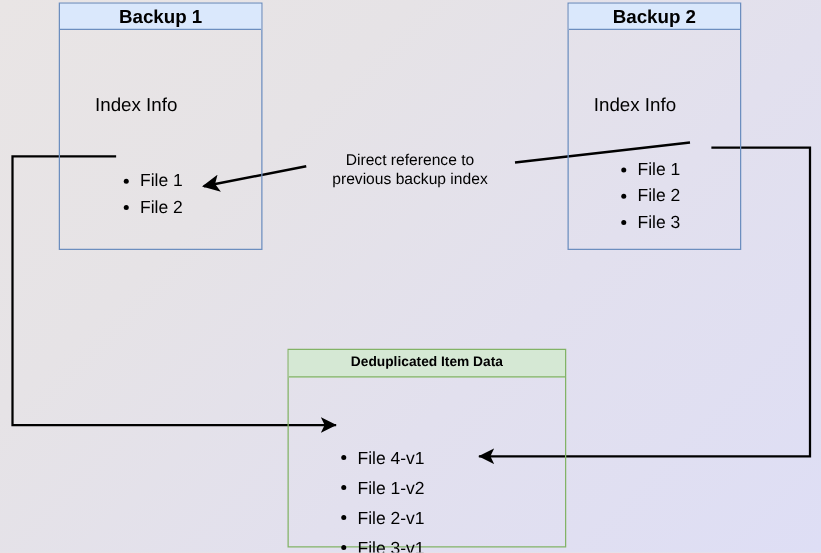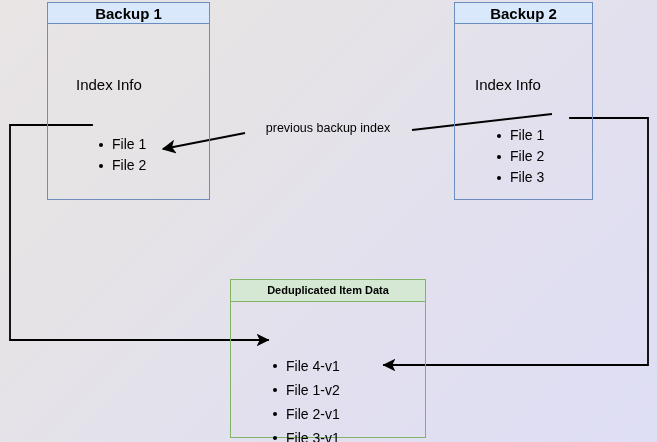--- a/index.html
+++ b/index.html
@@ -97,21 +97,21 @@
     position: absolute;
     color: #000;
     text-align: center;
     line-height: 1.18;
     white-space: nowrap;
   }
 
   
   #node-backup1 { left: 47px;  top: 2px;  width: 163px; height: 198px; }
   #node-backup2 { left: 454px; top: 2px;  width: 139px; height: 198px; }
-  #node-dedup   { left: 230px; top: 279px; width: 196px; height: 159px; }
+  #node-dedup   { left: 230px; top: 279px; width: 223px; height: 159px; }
 
   #node-backup1 > .node-header,
   #node-backup2 > .node-header { height: 21px; font-size: 15px; }
   #node-dedup  > .node-header  { height: 22px; font-size: 11px; }
 
   #backup1-index-label { left: 28px; top: 52px; font-size: 15px; }
   #backup2-index-label { left: 20px; top: 52px; font-size: 15px; }
 
   #backup1-files { left: 51px; top: 110px; font-size: 14px; }
   #backup1-files li { height: 21px; line-height: 21px; }
@@ -206,16 +206,17 @@
         </li>
         <li>
           <span class="dot"></span>
           <span class="txt">File 3-v1</span>
         </li>
       </ul>
     </div>
   </div>
 
   <div class="edge-label" id="label-direct-ref">
+    <div>Direct reference to</div>
     <div>previous backup index</div>
   </div>
 
 </div>
 
 </body></html>

